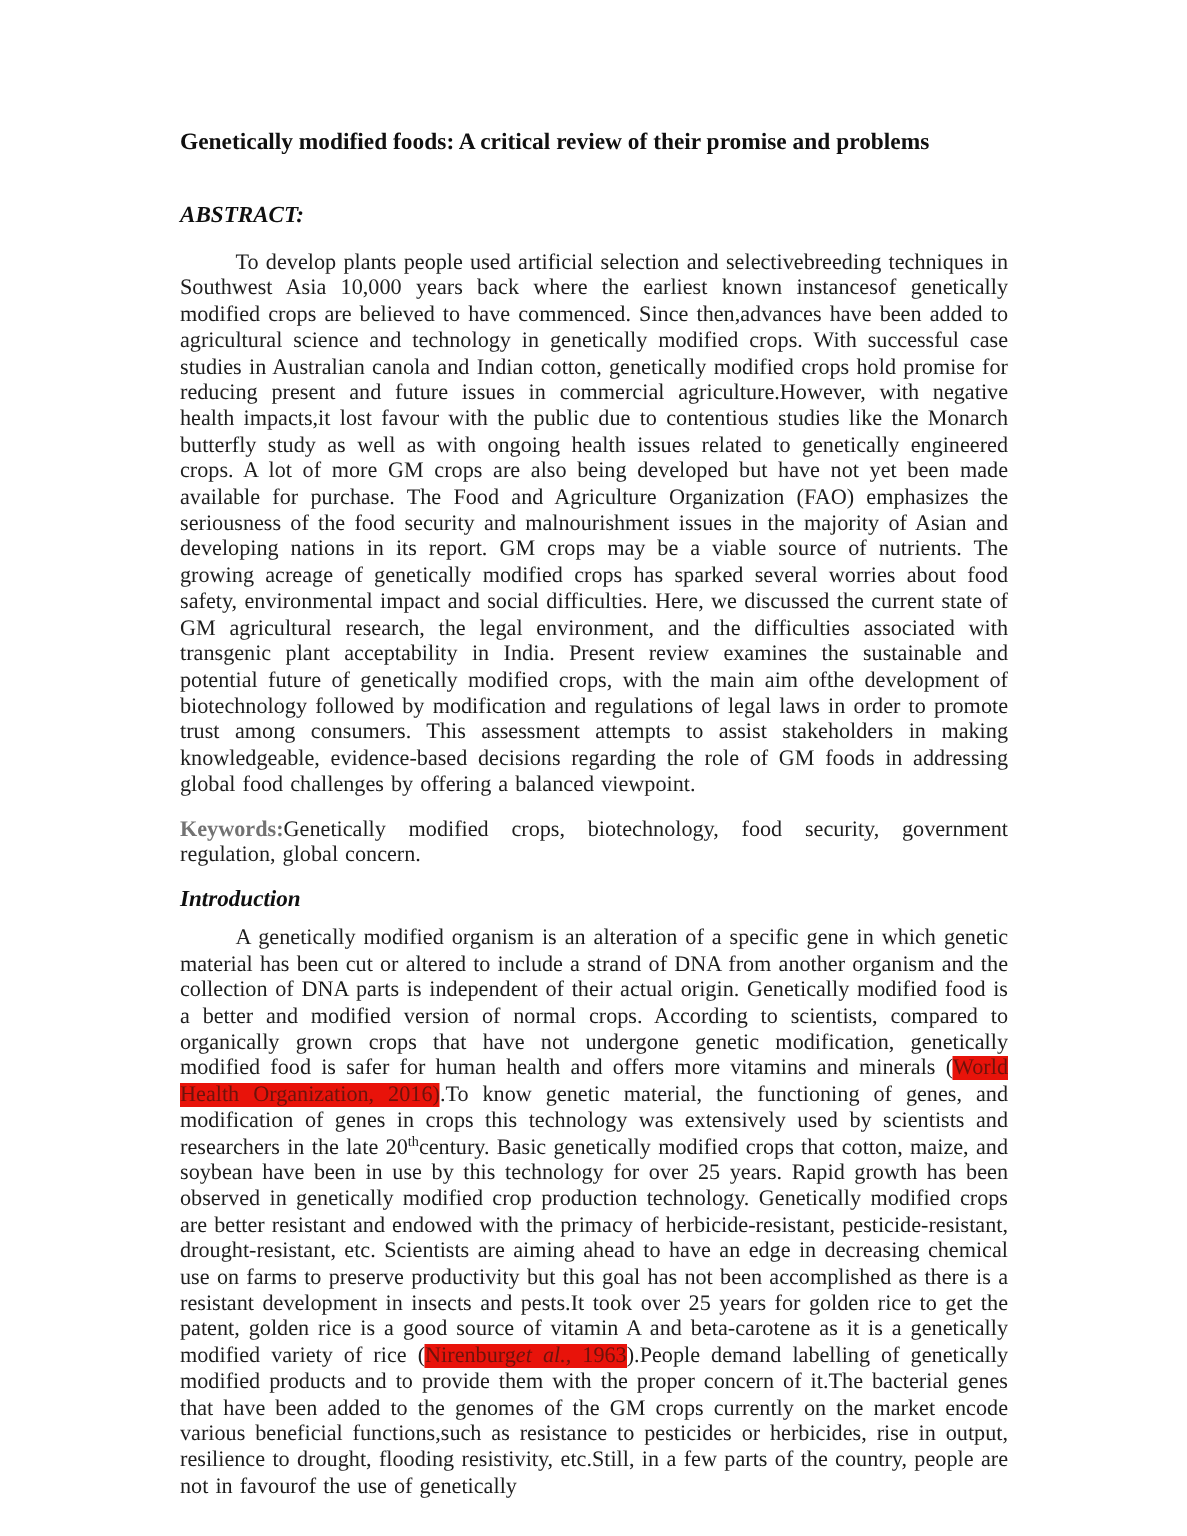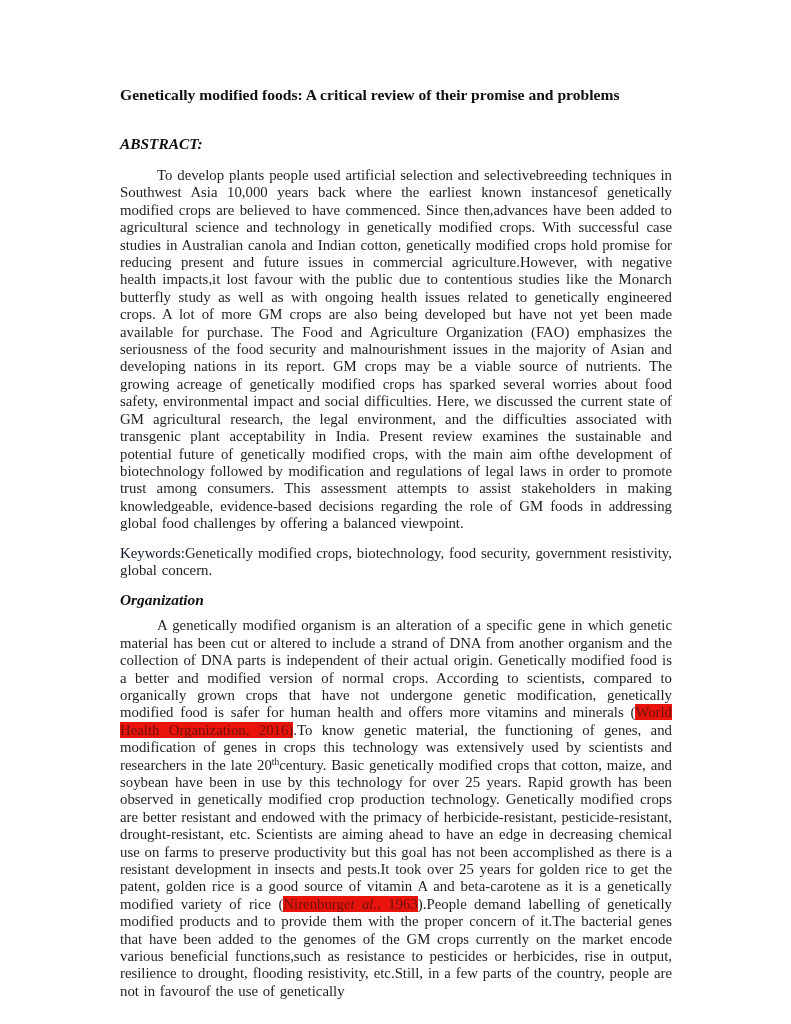--- a/index.html
+++ b/index.html
@@ -38,21 +38,21 @@
   .heading.abstract{margin-bottom:14px;}
   .heading.intro{margin-bottom:8px;}
   .para{
     font-size:14.8px;
     line-height:17.4px;
     text-align:justify;
     word-spacing:1px;
     margin-bottom:12px;
   }
   .para.indent{text-indent:37px;}
-  .bold{font-weight:normal;color:#0f172a;}
+  .bold{font-weight:bold;color:#737373;}
   .hl{
     background:var(--hl-bg);
     color:var(--hl-text);
   }
   .hl em{}
   sup{
     font-size:9.5px;
     line-height:0;
     vertical-align:baseline;
     position:relative;
@@ -63,19 +63,19 @@
 <body>
 
 <div class="page">
 
   <h1 class="title">Genetically modified foods: A critical review of their promise and problems</h1>
 
   <h2 class="heading abstract">ABSTRACT:</h2>
 
   <p class="para indent">To develop plants people used artificial selection and selectivebreeding techniques in Southwest Asia 10,000 years back where the earliest known instancesof genetically modified crops are believed to have commenced. Since then,advances have been added to agricultural science and technology in genetically modified crops. With successful case studies in Australian canola and Indian cotton, genetically modified crops hold promise for reducing present and future issues in commercial agriculture.However, with negative health impacts,it lost favour with the public due to contentious studies like the Monarch butterfly study as well as with ongoing health issues related to genetically engineered crops.  A lot of more GM crops are also being developed but have not yet been made available for purchase. The Food and Agriculture Organization (FAO) emphasizes the seriousness of the food security and malnourishment issues in the majority of Asian and developing nations in its report. GM crops may be a viable source of nutrients. The growing acreage of genetically modified crops has sparked several worries about food safety, environmental impact and social difficulties. Here, we discussed the current state of GM agricultural research, the legal environment, and the difficulties associated with transgenic plant acceptability in India. Present review examines the sustainable and potential future of genetically modified crops, with the main aim ofthe development of biotechnology followed by modification and regulations of legal laws in order to promote trust among consumers. This assessment attempts to assist stakeholders in making knowledgeable, evidence-based decisions regarding the role of GM foods in addressing global food challenges by offering a balanced viewpoint.</p>
 
-  <p class="para"><span class="bold">Keywords:</span><span>Genetically modified crops, biotechnology, food security, government resistivity, global concern.</span></p>
+  <p class="para"><span class="bold">Keywords:</span><span>Genetically modified crops, biotechnology, food security, government regulation, global concern.</span></p>
 
-  <h2 class="heading intro">Organization</h2>
+  <h2 class="heading intro">Introduction</h2>
 
   <p class="para indent"><span>A genetically modified organism is an alteration of a specific gene in which genetic material has been cut or altered to include a strand of DNA from another organism and the collection of DNA parts is independent of their actual origin. Genetically modified food is a better and modified version of normal crops. According to scientists, compared to organically grown crops that have not undergone genetic modification, genetically modified food is safer for human health and offers more vitamins and minerals (</span><span class="hl">World Health Organization, 2016)</span><span>.To know genetic material, the functioning of genes, and modification of genes in crops this technology was extensively used by scientists and researchers in the late 20</span><sup>th</sup><span>century. Basic genetically modified crops that cotton, maize, and soybean have been in use by this technology for over 25 years. Rapid growth has been observed in genetically modified crop production technology. Genetically modified crops are better resistant and endowed with the primacy of herbicide-resistant, pesticide-resistant, drought-resistant, etc. Scientists are aiming ahead to have an edge in decreasing chemical use on farms to preserve productivity but this goal has not been accomplished as there is a resistant development in insects and pests.It took over 25 years for golden rice to get the patent, golden rice is a good source of vitamin A and beta-carotene as it is a genetically modified variety of rice (</span><span class="hl"><span>Nirenburg</span><em>et al.,</em><span> 1963</span></span><span>).People demand labelling of genetically modified products and to provide them with the proper concern of it.The bacterial genes that have been added to the genomes of the GM crops currently on the market encode various beneficial functions,such as resistance to pesticides or herbicides, rise in output, resilience to drought, flooding resistivity, etc.Still, in a few parts of the country, people are not in favourof the use of genetically</span></p>
 
 </div>
 
 </body></html>

